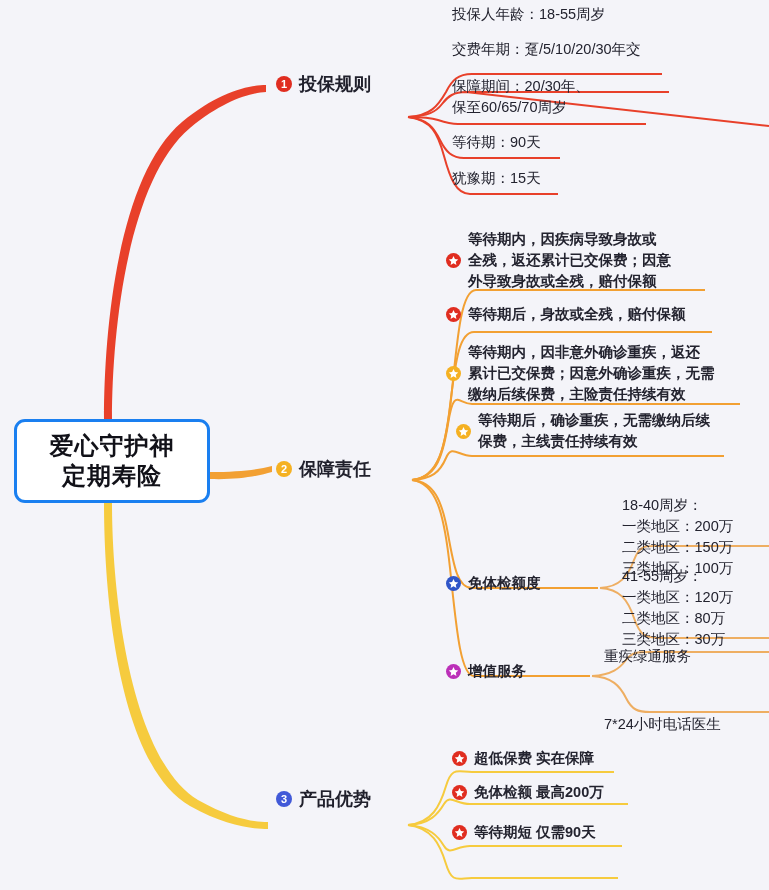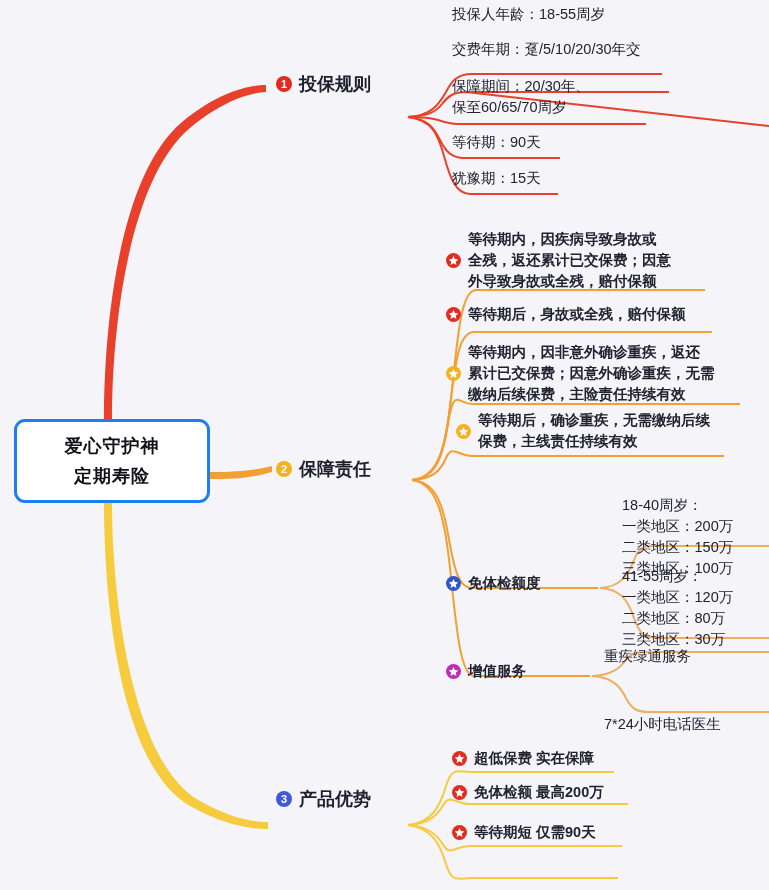--- a/index.html
+++ b/index.html
@@ -21,21 +21,21 @@
     width:196px;height:84px;
     background:#ffffff;
     border:3px solid #1a7ff0;
     border-radius:11px;
     box-sizing:border-box;
     display:flex;flex-direction:column;
     align-items:center;justify-content:center;
     z-index:5;
   }
   .root-line{
-    font-size:18px;font-weight:bold;letter-spacing:1px;
+    font-size:24px;font-weight:bold;letter-spacing:1px;
     line-height:30px;color:#111118;
   }
 
   
   .branch-title{
     position:absolute;
     display:flex;align-items:center;gap:7px;
     z-index:4;white-space:nowrap;
   }
   .badge{

